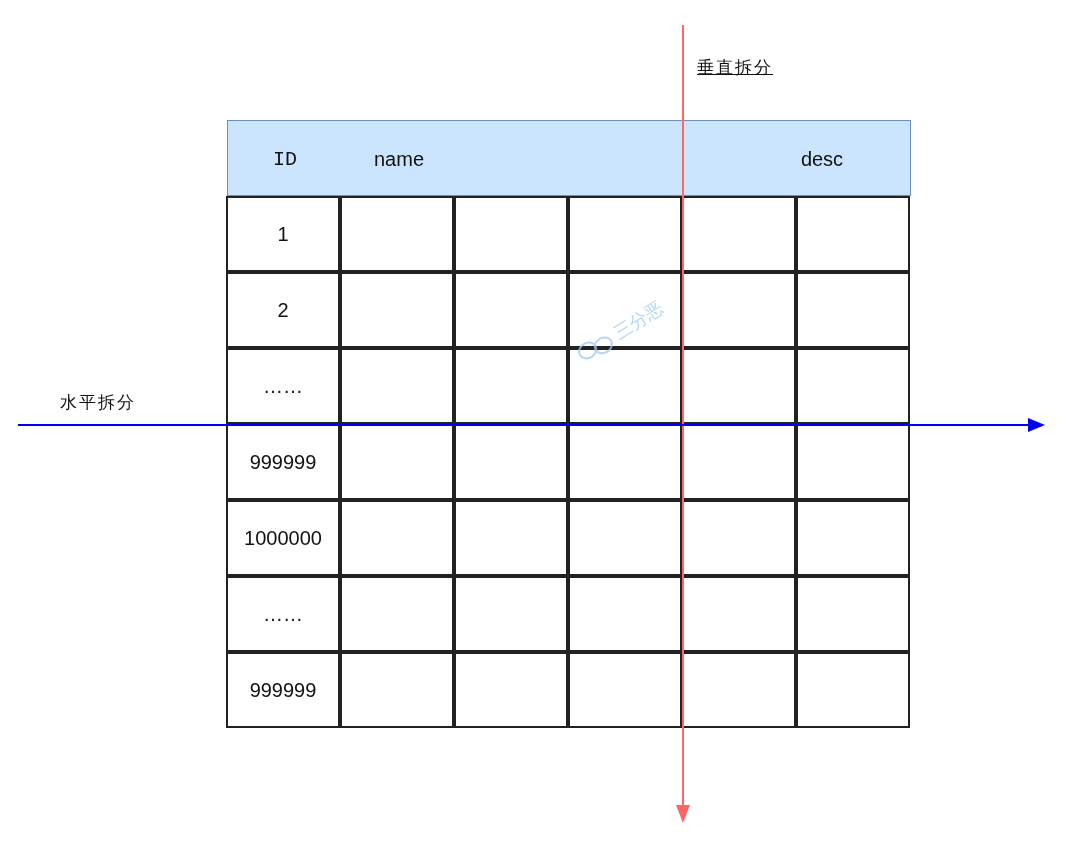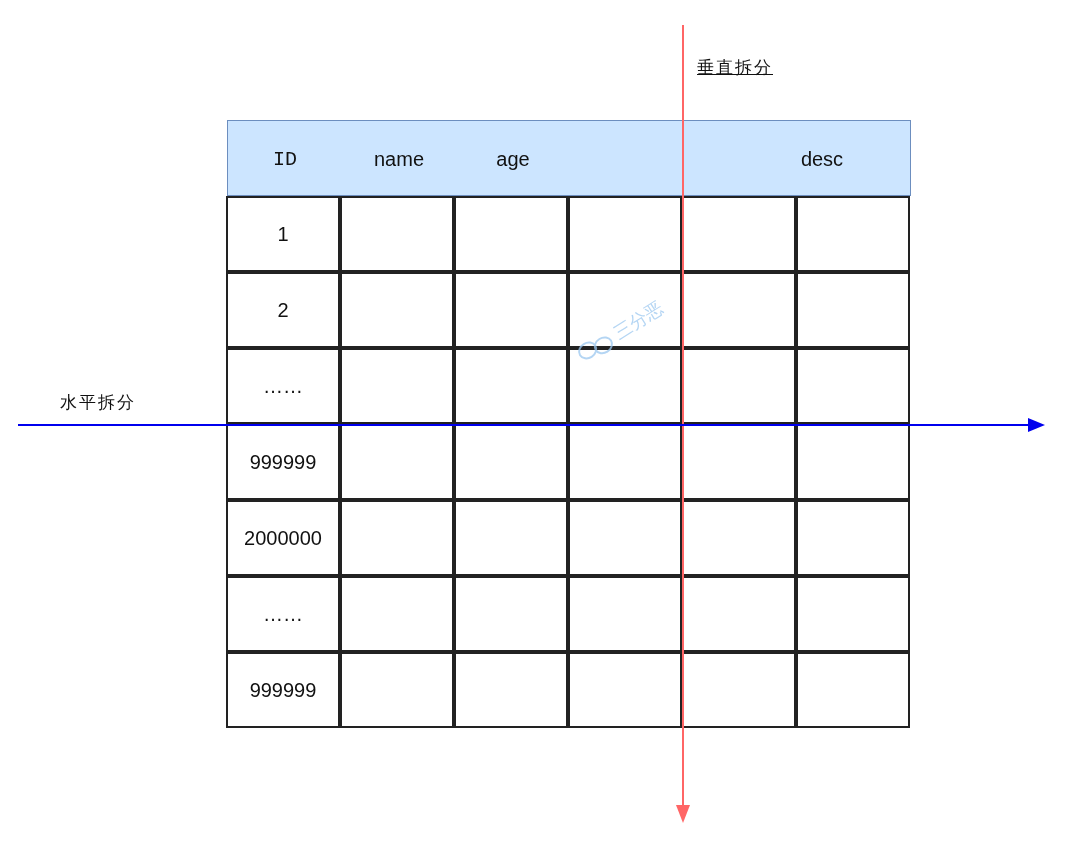--- a/index.html
+++ b/index.html
@@ -60,21 +60,20 @@
 </head>
 <body>
 
 <div class="label" style="left:697px; top:56px;text-decoration:underline;">垂直拆分</div>
 <div class="label" style="left:60px; top:391px;font-family:Liberation Serif, serif;">水平拆分</div>
 
 <div class="table">
   <div class="header">
     <div class="hcell" style="left:0px;font-family:Liberation Mono, monospace;">ID</div>
     <div class="hcell" style="left:114px;">name</div>
-    <div class="hcell" style="left:228px;">age</div>
     <div class="hcell" style="left:537px;">desc</div>
   </div>
 
   <div class="grid">
     <div class="row" style="top:0px;">
       <div class="cell" style="left:0px;">1</div>
       <div class="cell" style="left:114px;"></div>
       <div class="cell" style="left:228px;"></div>
       <div class="cell" style="left:342px;"></div>
       <div class="cell" style="left:456px;"></div>
@@ -98,21 +97,21 @@
     </div>
     <div class="row" style="top:228px;">
       <div class="cell" style="left:0px;">999999</div>
       <div class="cell" style="left:114px;"></div>
       <div class="cell" style="left:228px;"></div>
       <div class="cell" style="left:342px;"></div>
       <div class="cell" style="left:456px;"></div>
       <div class="cell" style="left:570px;"></div>
     </div>
     <div class="row" style="top:304px;">
-      <div class="cell" style="left:0px;">2000000</div>
+      <div class="cell" style="left:0px;">1000000</div>
       <div class="cell" style="left:114px;"></div>
       <div class="cell" style="left:228px;"></div>
       <div class="cell" style="left:342px;"></div>
       <div class="cell" style="left:456px;"></div>
       <div class="cell" style="left:570px;"></div>
     </div>
     <div class="row" style="top:380px;">
       <div class="cell" style="left:0px;">……</div>
       <div class="cell" style="left:114px;"></div>
       <div class="cell" style="left:228px;"></div>

